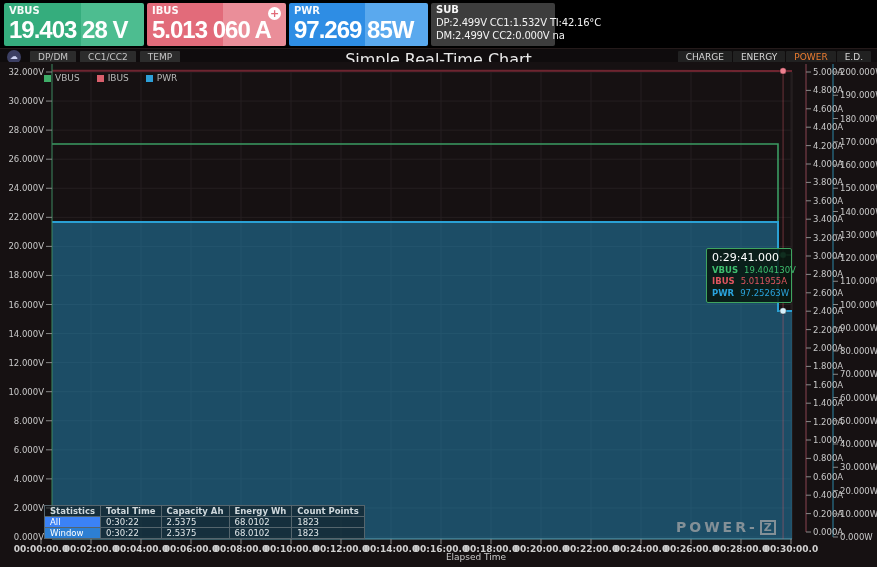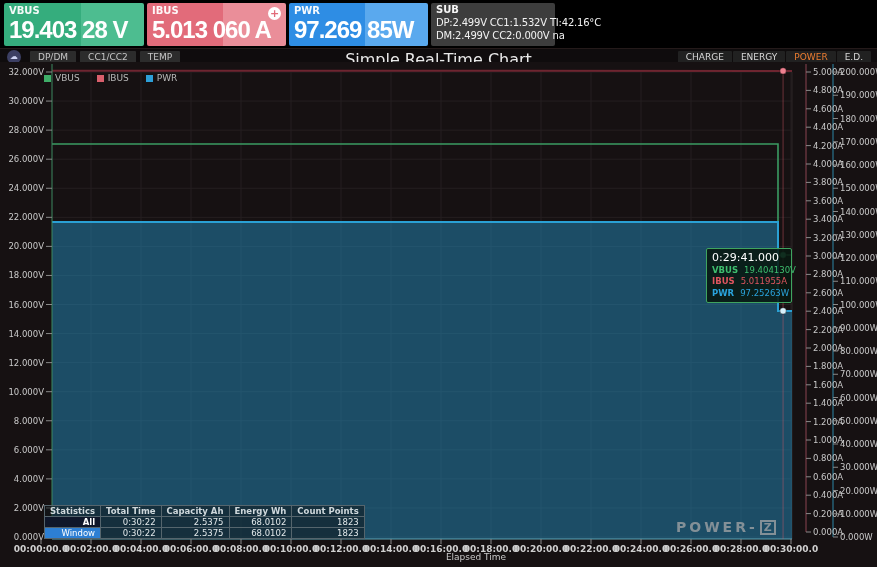--- a/index.html
+++ b/index.html
@@ -34,21 +34,21 @@
   .litem{display:flex;align-items:center;gap:4px;color:#b9b9b9;font-size:9px;cursor:pointer;}
   .sq{width:7px;height:7px;display:inline-block;}
   .tooltip{position:absolute;left:706px;top:248px;width:86px;background:rgba(8,24,16,0.88);
            border:1px solid #3fa45f;border-radius:2px;padding:2px 5px 3px;box-sizing:border-box;}
   .tt-time{color:#fff;font-size:11px;margin-bottom:1px;white-space:nowrap;}
   .tt-row{display:flex;justify-content:space-between;font-size:8.5px;line-height:1.35;white-space:nowrap;}
   .tt-n{font-weight:700;margin-right:6px;}
   .stats{position:absolute;left:44px;top:505px;border-collapse:collapse;font-size:8.5px;color:#e2e8ea;
          background:rgba(16,24,28,0.55);}
   .stats th,.stats td{border:1px solid #55656d;padding:0 5px;height:10px;line-height:10px;
-                      text-align:right;font-weight:400;white-space:nowrap;}
+                      text-align:left;font-weight:400;white-space:nowrap;}
   .stats th{color:#cfd8dc;font-weight:700;}
   .watermark{position:absolute;left:676px;top:519px;color:#969ca0;font-weight:700;font-size:14px;
              letter-spacing:3px;opacity:.85;display:flex;align-items:center;font-family:"DejaVu Sans",sans-serif;}
   .wm-z{border:2px solid #969ca0;font-size:11px;letter-spacing:0;padding:0 2px;margin-left:2px;line-height:11px;}
   .elapsed{position:absolute;left:0;width:864px;top:552px;text-align:center;color:#c9c9c9;font-size:9px;padding-left:44px;}
   svg text{font-family:"DejaVu Sans",sans-serif;}
 </style>
 </head>
 <body>
 
@@ -346,21 +346,21 @@
   <table class="stats">
     <tbody>
         <tr>
       <th>Statistics</th>
       <th>Total Time</th>
       <th>Capacity Ah</th>
       <th>Energy Wh</th>
       <th>Count Points</th>
     </tr>
     <tr>
-      <td style="background: #0f172a; color: rgb(255, 255, 255); font-weight: bold;">All</td>
+      <td style="background: #3b82f6; color: rgb(255, 255, 255);">All</td>
       <td>0:30:22</td>
       <td>2.5375</td>
       <td>68.0102</td>
       <td>1823</td>
     </tr>
     <tr>
       <td style="background: rgb(45, 127, 211); color: rgb(255, 255, 255);">Window</td>
       <td>0:30:22</td>
       <td>2.5375</td>
       <td>68.0102</td>

